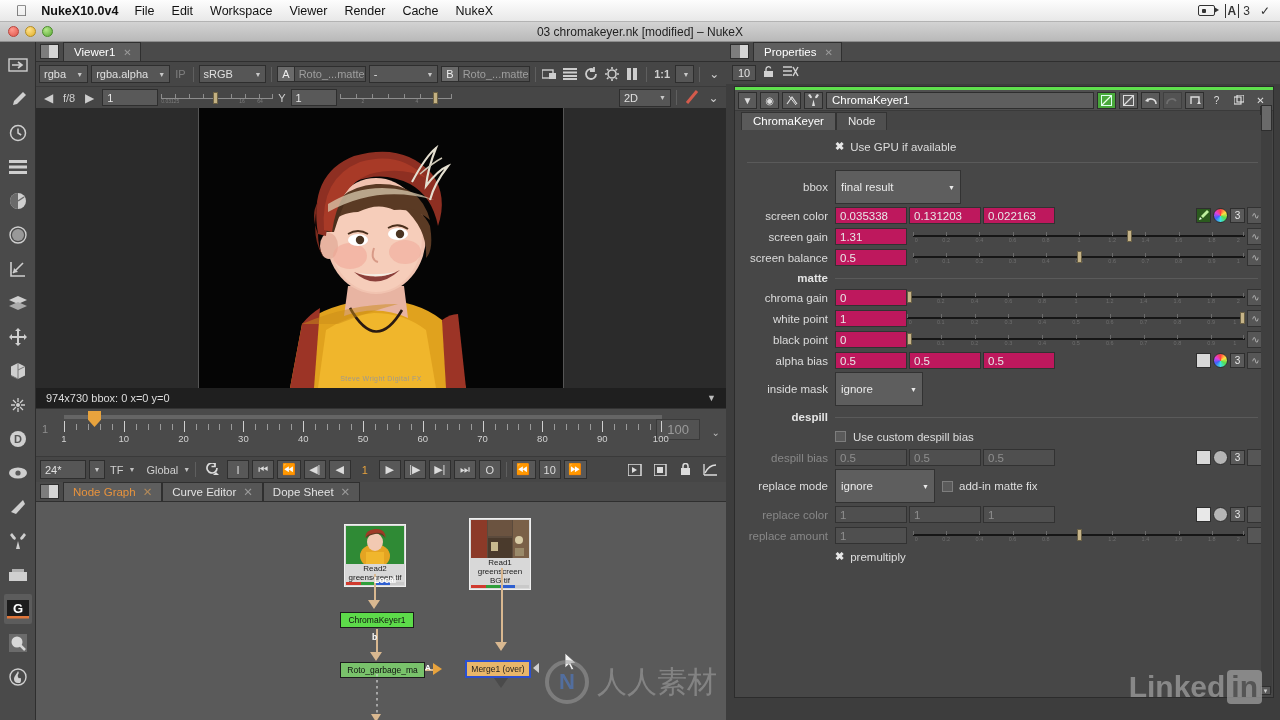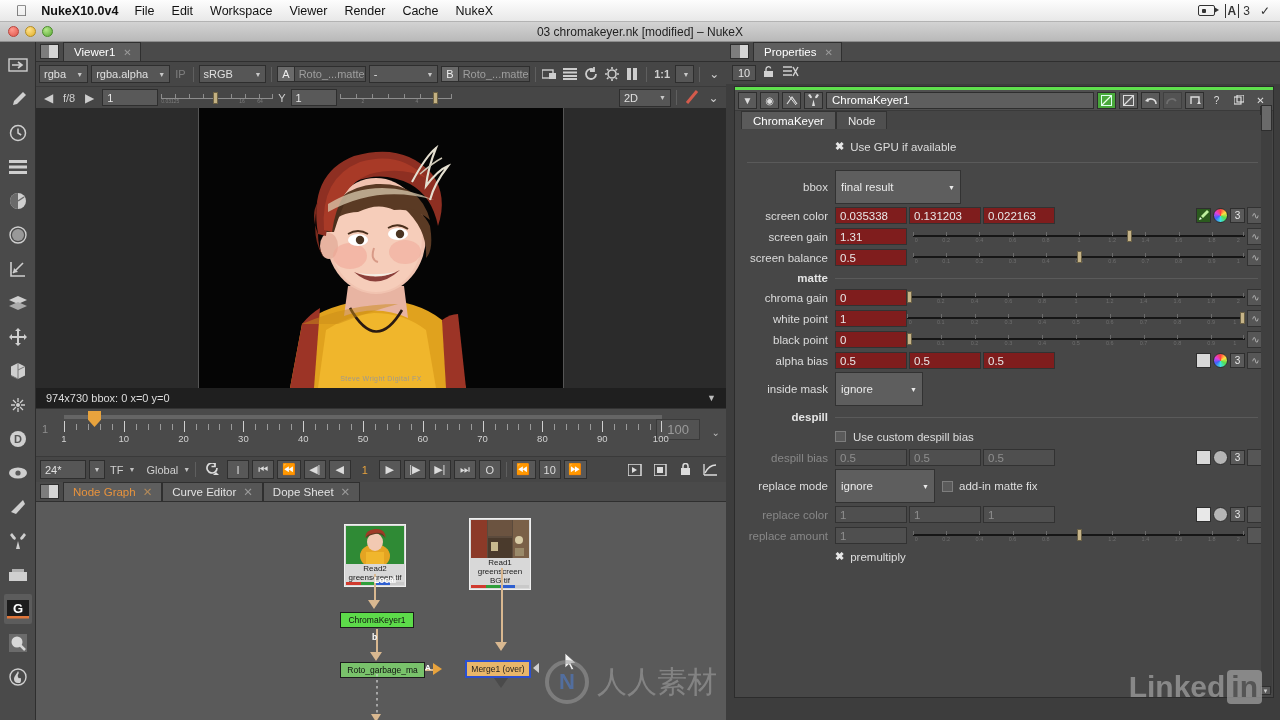--- a/index.html
+++ b/index.html
@@ -155,30 +155,30 @@
   .pcount { background:#565656; border:1px solid #2e2e2e; color:#e4e4e4; font-size:11px; padding:1px 5px;}
   .pico { color:#d0d0d0; font-size:12px; }
   .propbody { position:relative; height:612px; margin:2px 6px 0 8px; background:#474747; border:1px solid #2c2c2c;}
   .greenline { height:3px; background:#5fe04d; }
   .nodehdr { height:21px; background:#4f4f4f; display:flex; align-items:center; gap:3px; padding:0 3px; border-bottom:1px solid #3a3a3a;}
   .hbtn { width:19px;height:17px; background:#5a5a5a; border:1px solid #2e2e2e; color:#ddd; font-size:10px;
           display:flex;align-items:center;justify-content:center;}
   .hbtn.on { background:#49a83b; }
   .namefield { flex:1; height:17px; background:#5e5e5e; border:1px solid #2e2e2e; color:#fff; font-size:11.5px;
                display:flex; align-items:center; padding:0 5px;}
-  .tabrow { height:19px; background:#454545; display:flex; align-items:flex-start; padding-left:6px; }
+  .tabrow { height:19px; background:#454545; display:flex; align-items:center; padding-left:6px; }
   .ktab { height:18px; padding:0 11px; display:flex; align-items:center; font-size:11.5px; color:#e8e8e8;
           background:#4f4f4f; border:1px solid #333; border-bottom:none;}
   .ktab.active { background:#5a5a5a; color:#fff; }
   .kbody { padding:7px 9px 0 0; }
   .krow { display:flex; align-items:center; min-height:19px; margin-bottom:2px; }
   .klabel { width:100px; text-align:right; font-size:11.5px; color:#dcdcdc; padding-right:7px; flex:none; }
   .klabel.dim { color:#888; }
   .ktext { font-size:11.5px; color:#ddd; }
-  .kfield { height:17px; background:#7f1d1d; border:1px solid #323232; color:#e8e8e8; font-size:11.5px;
+  .kfield { height:17px; background:#be185d; border:1px solid #323232; color:#e8e8e8; font-size:11.5px;
             display:flex; align-items:center; padding:0 4px; }
   .kfield.dim { color:#8e8e8e; background:#4f4f4f;}
   .kcombo { height:17px; background:#5e5e5e; border:1px solid #323232; color:#eaeaea; font-size:11.5px;
             display:flex; align-items:center; padding:16px 5px; }
   .kcombo .car { margin-left:auto; font-size:7px;}
   .rgbf { position:relative; }
   .chk2 { width:11px;height:11px;border:1px solid #7d7d7d;background:#5a5a5a; display:inline-block;}
   .xmark { color:#e8e8e8; font-size:11px; font-weight:bold; }
   .sectionhdr { display:flex; align-items:center; margin:5px 0 4px 0; }
   .sectionhdr b { font-size:11.5px; color:#e4e4e4; width:100px; text-align:right; padding-right:7px;}

